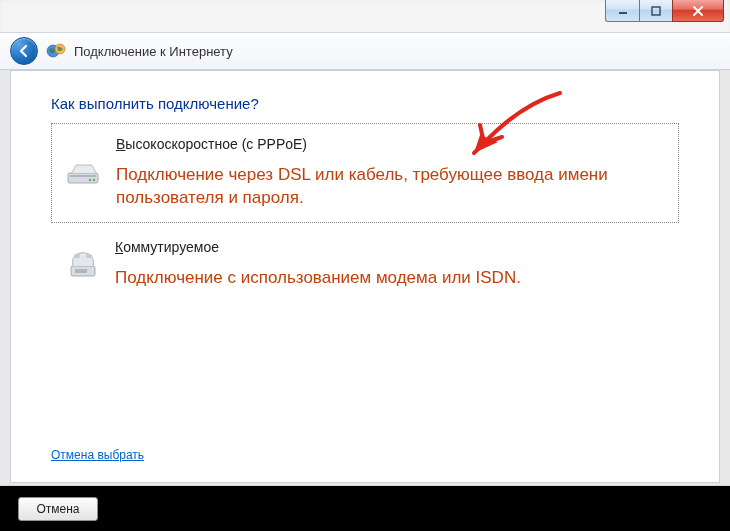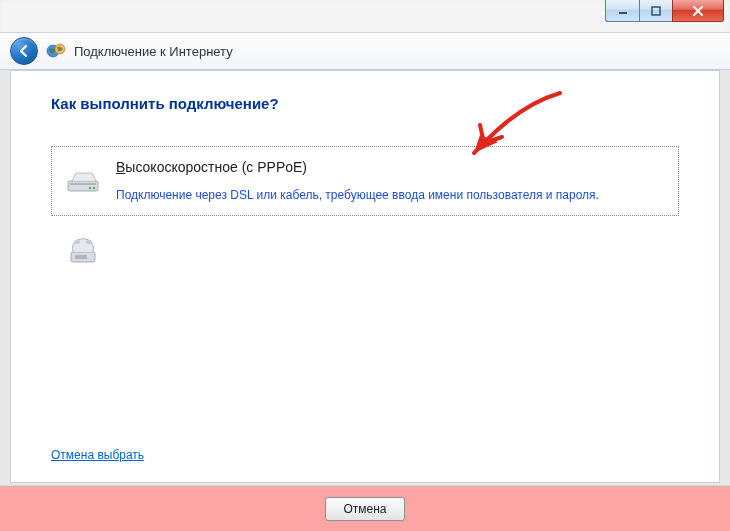--- a/index.html
+++ b/index.html
@@ -106,22 +106,22 @@
     left: 10px;
     right: 10px;
     bottom: 48px;
     background: #fff;
     border: 1px solid #c9cfd8;
     padding: 24px 40px 20px 40px;
   }
   .question {
     font-size: 15px;
     color: #003399;
-    margin-bottom: 34px;
-    font-weight: bold;
+    margin-bottom: 11px;
+    font-weight: normal;
   }
   .option {
     display: flex;
     align-items: center;
     padding: 12px 14px;
     gap: 14px;
     cursor: pointer;
     margin-bottom: 4px;
   }
   .option.selected {
@@ -138,45 +138,45 @@
   .option-text {
     flex: 1;
   }
   .option-title {
     font-size: 14px;
     color: #222;
     margin-bottom: 2px;
   }
   .option-title u { text-decoration: underline; }
   .option-desc {
-    font-size: 12px;
-    color: #1d4ed8;
+    font-size: 17px;
+    color: #c2410c;
     line-height: 1.35;
     margin-top: 12px;
   }
   .help-link {
     position: absolute;
     bottom: 20px;
     left: 40px;
     font-size: 12px;
     color: #0066cc;
     text-decoration: underline;
     cursor: pointer;
   }
   .footer {
     position: absolute;
     bottom: 0;
     left: 0;
     right: 0;
     height: 46px;
-    background: #fca5a5;
+    background: #000000;
     border-top: 1px solid #d6d6d6;
     display: flex;
     align-items: center;
-    justify-content: center;
+    justify-content: flex-start;
     padding: 0 18px;
   }
   .cancel-btn {
     min-width: 80px;
     height: 24px;
     background: linear-gradient(to bottom, #fdfdfd, #e4e4e4);
     border: 1px solid #8e8f8f;
     border-radius: 3px;
     font-size: 12px;
     color: #222;
@@ -256,20 +256,24 @@
     <div class="option">
       <div class="option-icon">
         <svg width="36" height="32" viewBox="0 0 36 32">
           <rect x="6" y="18" width="24" height="10" rx="2" fill="#d8dde3" stroke="#999" stroke-width="0.8"></rect>
           <rect x="10" y="21" width="12" height="4" fill="#b0b6bd"></rect>
           <path d="M8 18 Q6 10 12 6 Q18 3 24 6 Q30 10 28 18" fill="#e4e8ec" stroke="#999" stroke-width="0.7"></path>
           <ellipse cx="12" cy="8" rx="3" ry="2" fill="#c4cad2"></ellipse>
           <ellipse cx="24" cy="8" rx="3" ry="2" fill="#c4cad2"></ellipse>
         </svg>
       </div>
+      <div class="option-text">
+        <div class="option-title"><u>К</u><span>оммутируемое</span></div>
+        <div class="option-desc">Подключение с использованием модема или ISDN.</div>
+      </div>
     </div>
 
     <a class="help-link">Отмена выбрать</a>
   </div>
 
   <div class="footer">
     <button class="cancel-btn">Отмена</button>
   </div>
 
   <svg class="arrow-annotation" width="110" height="80" viewBox="0 0 110 80">

